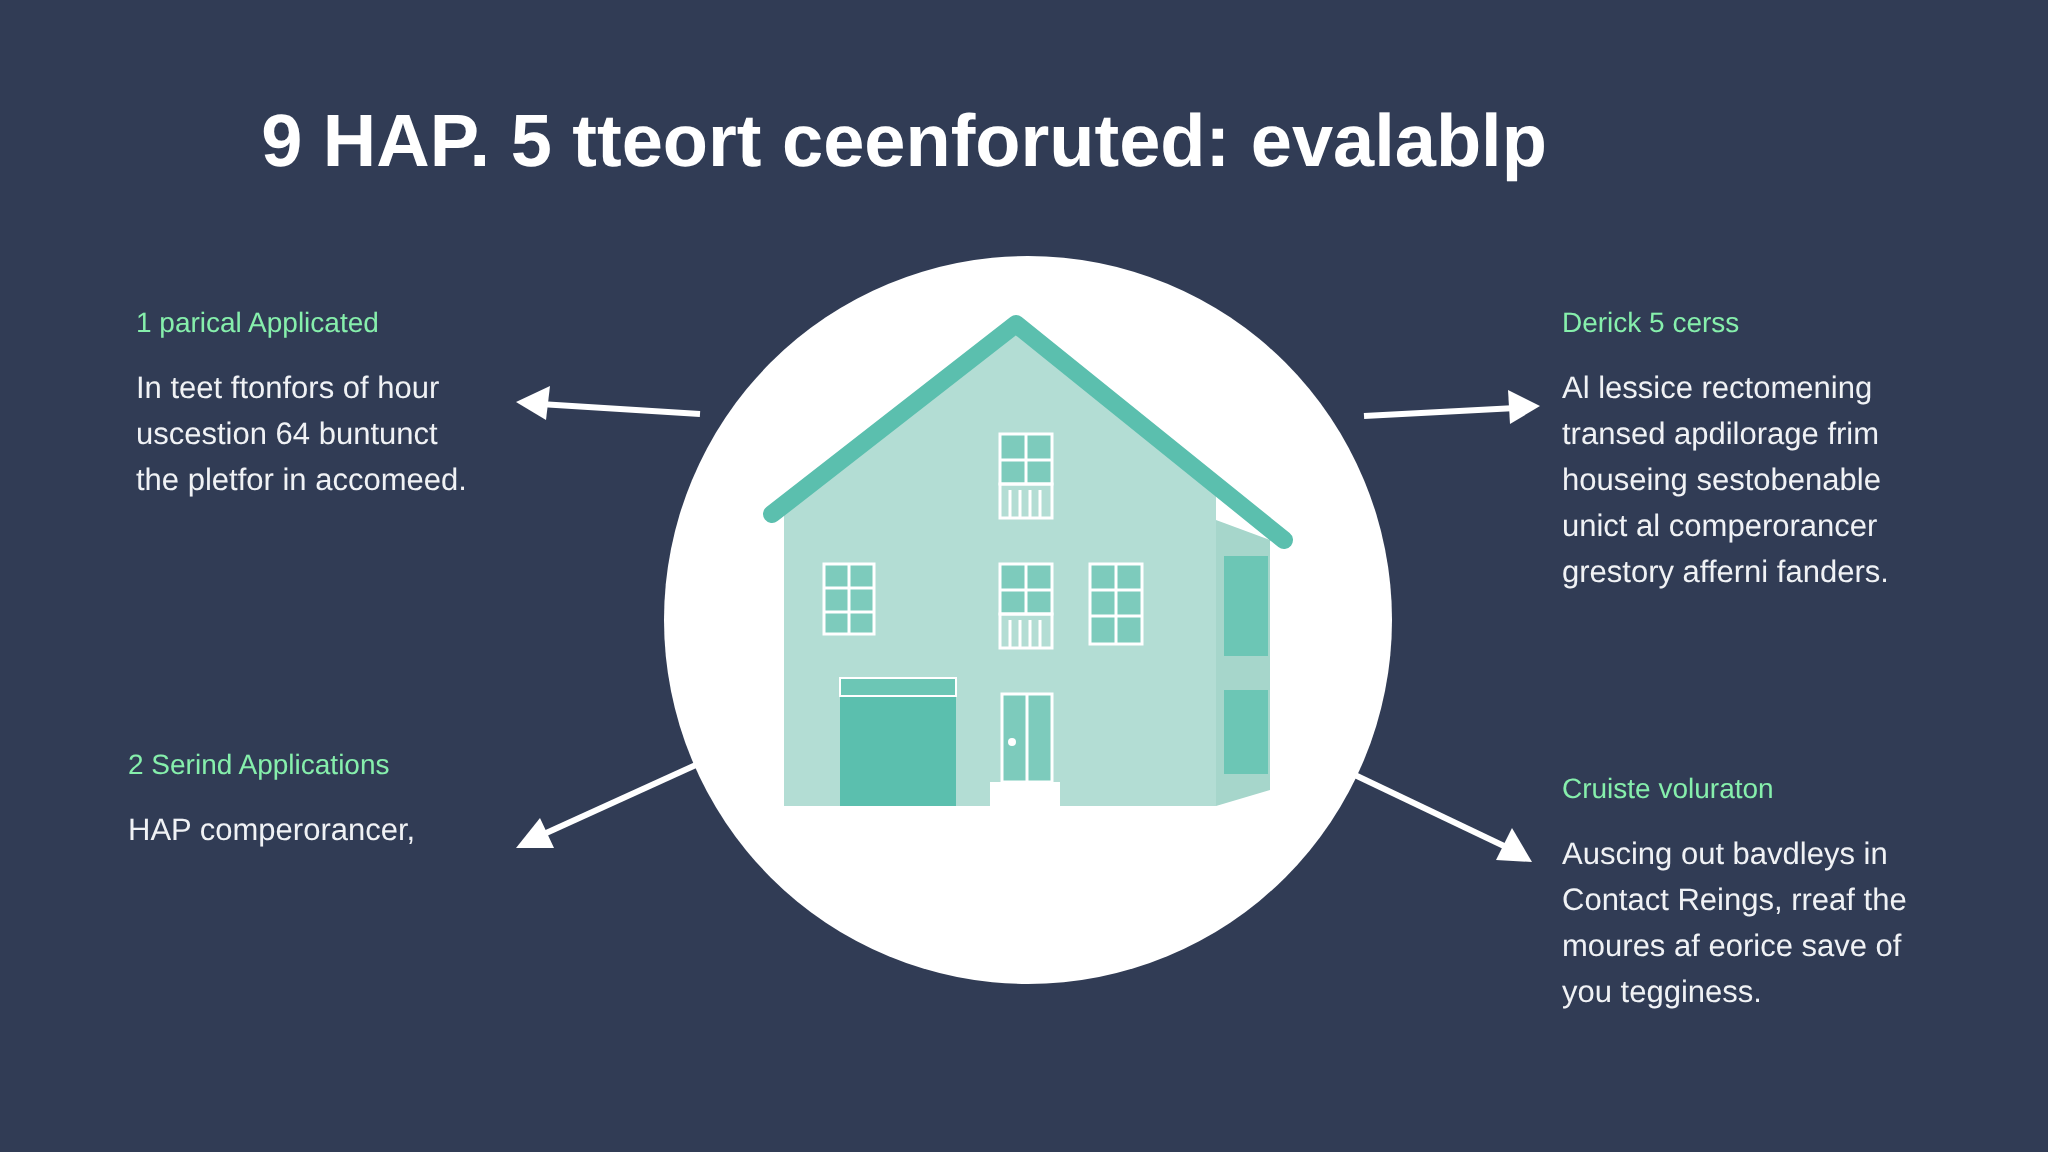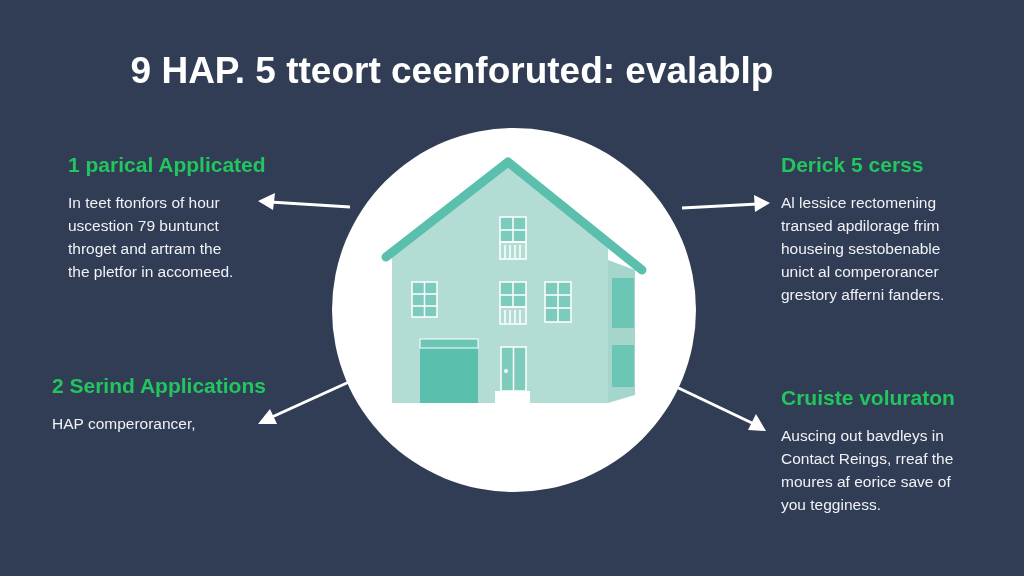--- a/index.html
+++ b/index.html
@@ -34,34 +34,34 @@
     .arrows {
       position: absolute;
       left: 0; top: 0;
       width: 1024px; height: 576px;
     }
     .block {
       position: absolute;
       width: 260px;
     }
     .block .head {
-      font-size: 21px;
-      font-weight: bold;
-      color: #22c55e;
+      font-size: 14px;
+      font-weight: normal;
+      color: #86efac;
       margin-bottom: 14px;
       white-space: nowrap;
     }
     .block .body {
       font-size: 15.5px;
       line-height: 23px;
       color: #f0f2f5;
     }
     .block .body div { white-space: nowrap; }
     #b1 { left: 68px; top: 153px; }
-    #b2 { left: 52px; top: 374px; }
+    #b2 { left: 64px; top: 374px; }
     #b3 { left: 781px; top: 153px; }
     #b4 { left: 781px; top: 386px; }
   </style>
 </head>
 <body>
 
 <div class="title">9 HAP. 5 tteort ceenforuted: evalablp</div>
 
 <svg class="arrows" viewBox="0 0 1024 576">
   <defs>
@@ -148,22 +148,21 @@
   </g>
   <circle cx="176" cy="251" r="2" fill="#ffffff"></circle>
 
   <rect x="165" y="271" width="35" height="12" fill="#ffffff"></rect>
 </svg>
 
 <div class="block" id="b1">
   <div class="head">1 parical Applicated</div>
   <div class="body">
     <div>In teet ftonfors of hour</div>
-    <div>uscestion 79 buntunct</div>
-    <div>throget and artram the</div>
+    <div>uscestion 64 buntunct</div>
     <div>the pletfor in accomeed.</div>
   </div>
 </div>
 
 <div class="block" id="b2">
   <div class="head">2 Serind Applications</div>
   <div class="body">
     <div>HAP comperorancer,</div>
   </div>
 </div>

